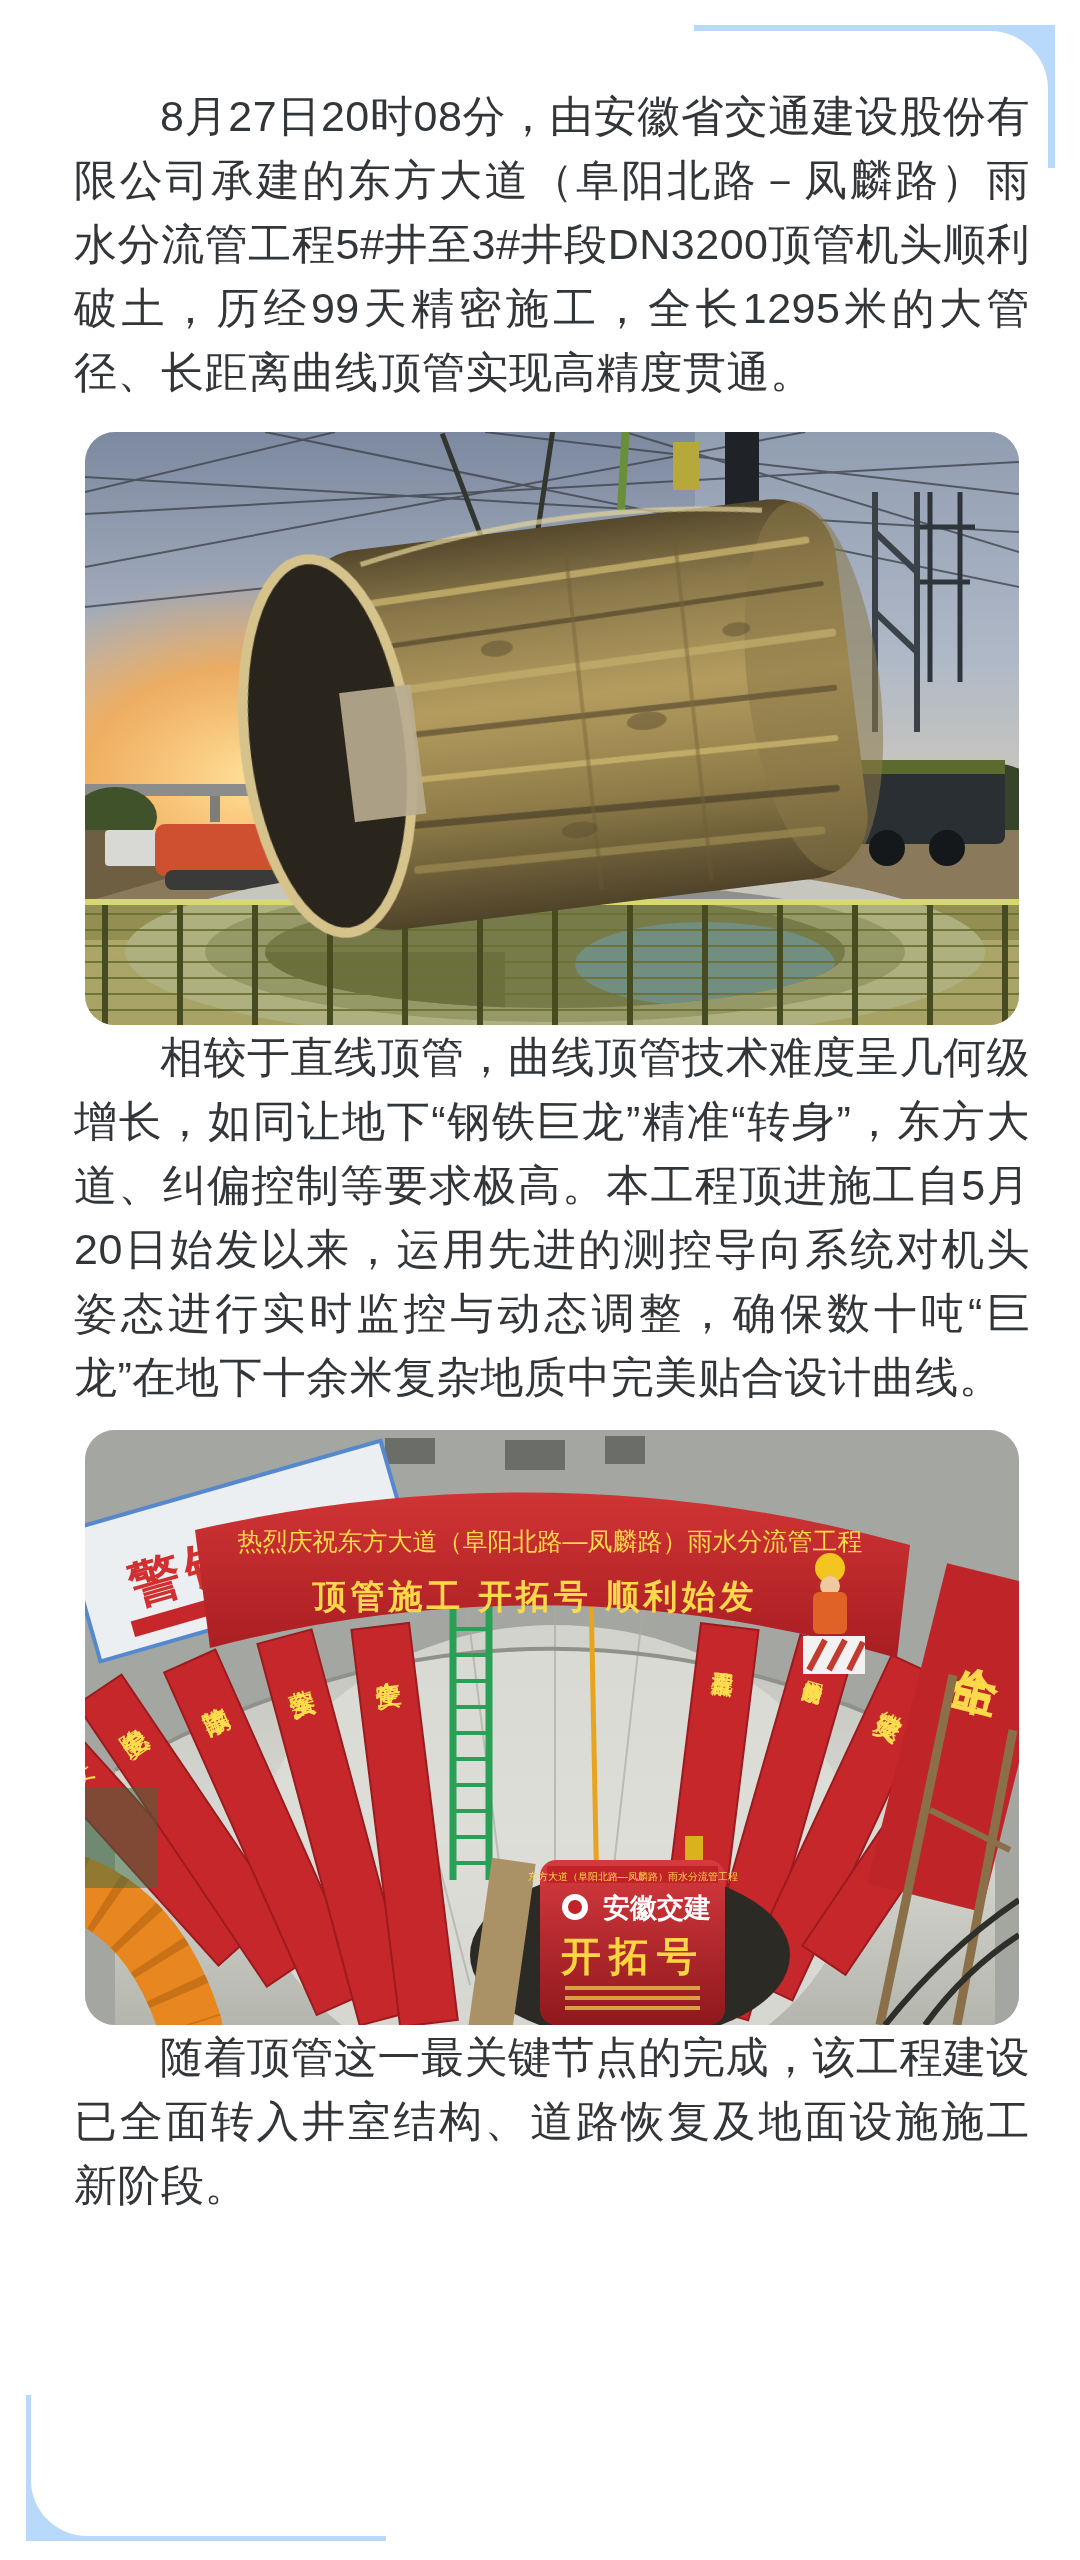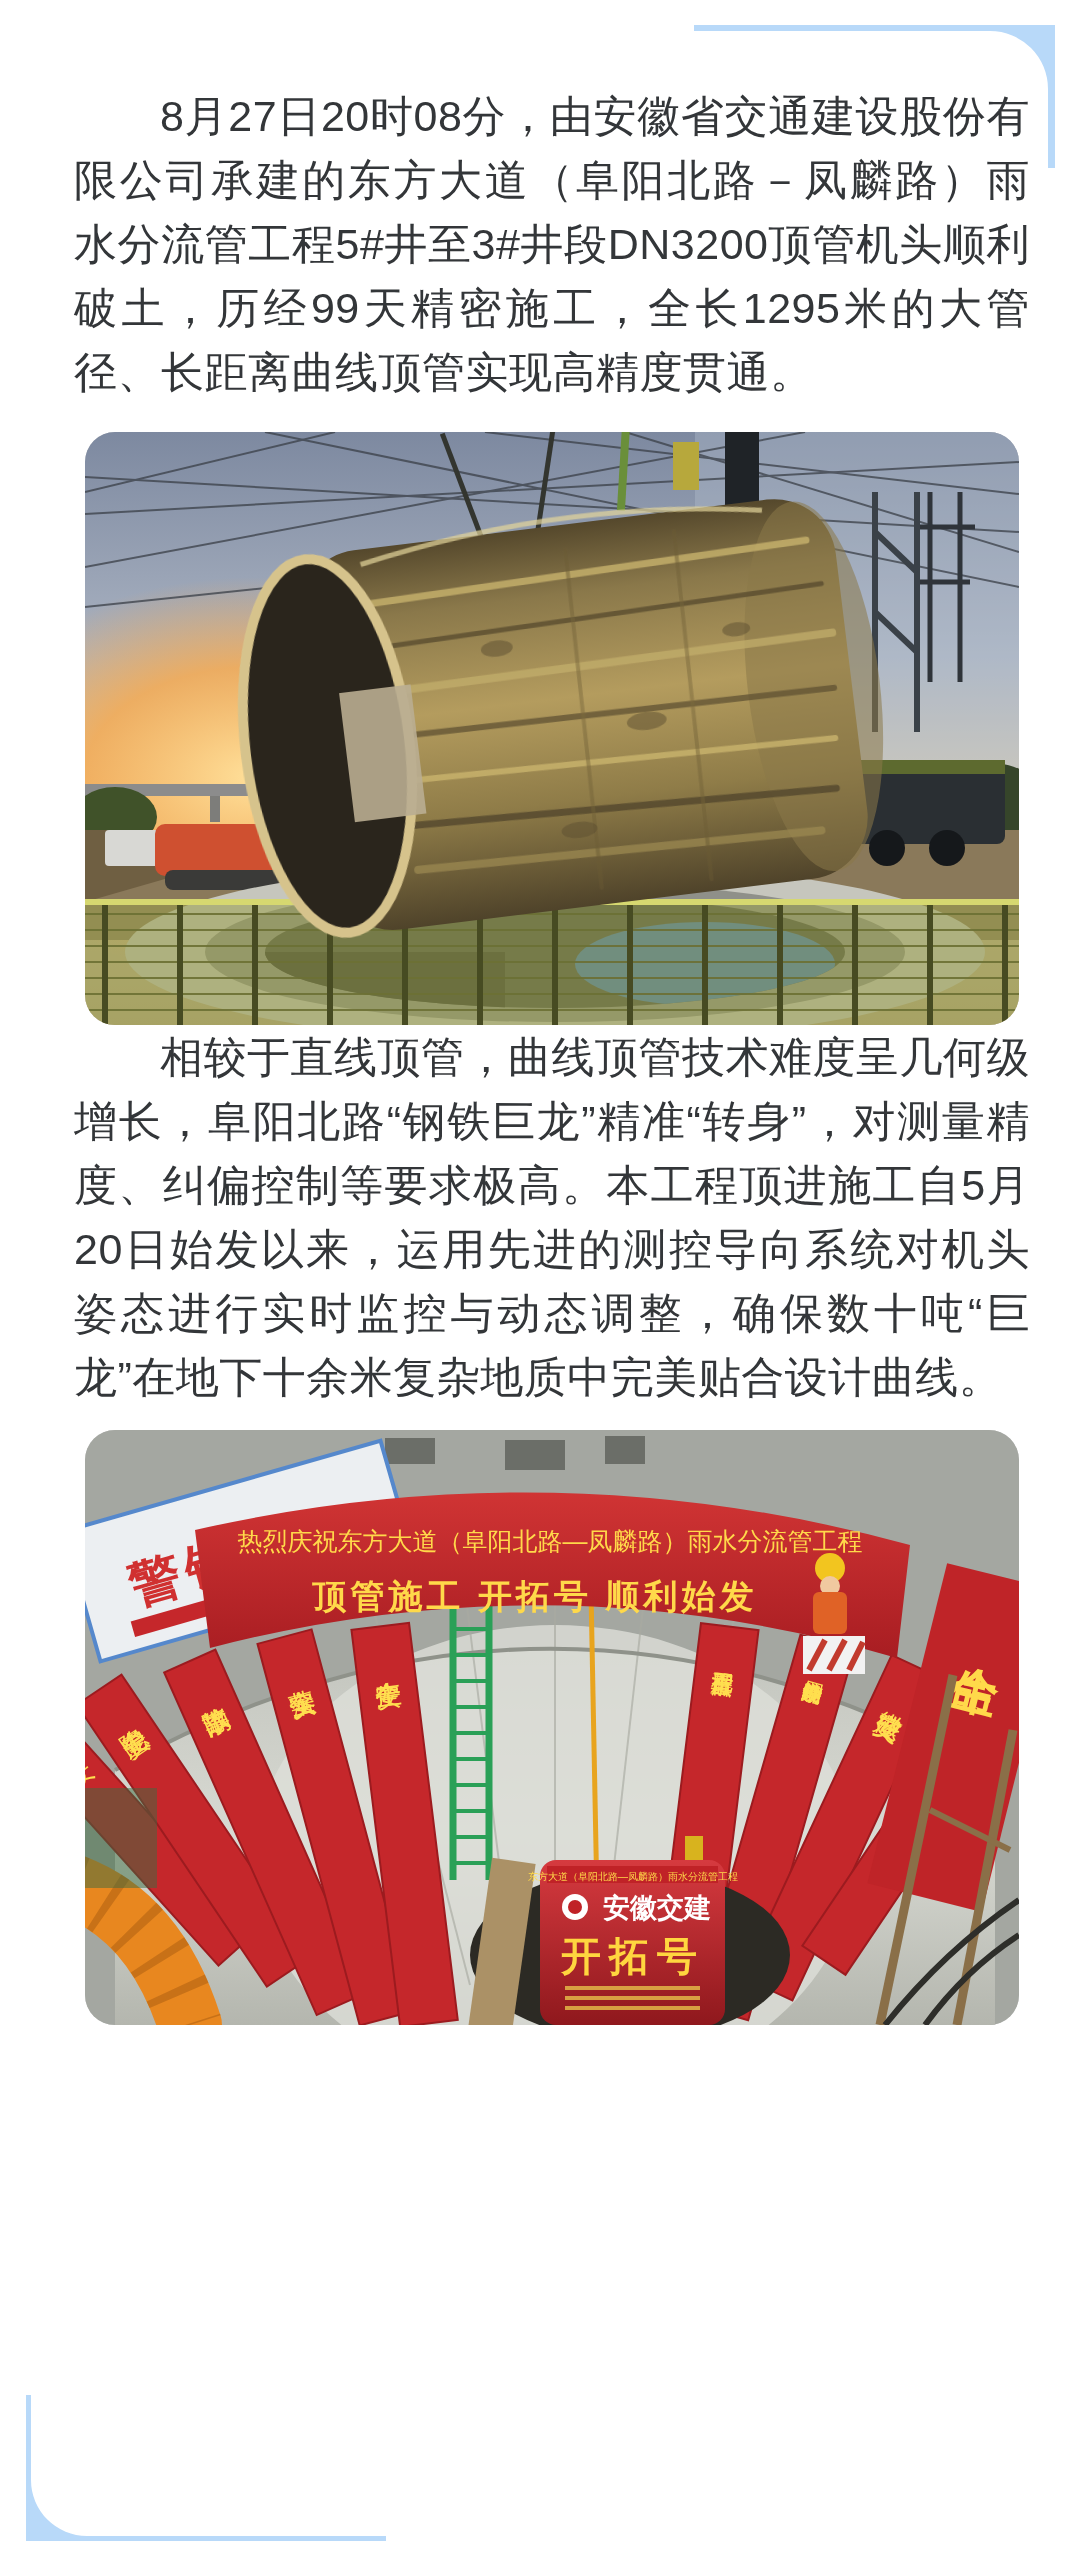--- a/index.html
+++ b/index.html
@@ -215,21 +215,21 @@
         <g fill="#5c4e30" opacity="0.5">
           <ellipse cx="420" cy="210" rx="16" ry="8"></ellipse>
             <ellipse cx="560" cy="300" rx="20" ry="9"></ellipse>
           <ellipse cx="660" cy="220" rx="14" ry="7"></ellipse>
             <ellipse cx="480" cy="400" rx="18" ry="8"></ellipse>
         </g>
       </g>
     </svg>
   </div>
 
-  <p class="para">相较于直线顶管，曲线顶管技术难度呈几何级增长，阜阳北路“钢铁巨龙”精准“转身”，对测量精度、纠偏控制等要求极高。本工程顶进施工自5月20日始发以来，运用先进的测控导向系统对机头姿态进行实时监控与动态调整，确保数十吨“巨龙”在地下十余米复杂地质中完美贴合设计曲线。</p>
+  <p class="para">相较于直线顶管，曲线顶管技术难度呈几何级增长，如同让地下“钢铁巨龙”精准“转身”，东方大道、纠偏控制等要求极高。本工程顶进施工自5月20日始发以来，运用先进的测控导向系统对机头姿态进行实时监控与动态调整，确保数十吨“巨龙”在地下十余米复杂地质中完美贴合设计曲线。</p>
 
   <div class="figure" id="figure2">
     <svg viewBox="0 0 934 595" preserveAspectRatio="none">
       <defs>
         <linearGradient id="wallG" x1="0" y1="0" x2="0" y2="1">
           <stop offset="0" stop-color="#c3c5be"></stop>
           <stop offset="0.5" stop-color="#d8dad3"></stop>
           <stop offset="1" stop-color="#b4b6ae"></stop>
         </linearGradient>
         <linearGradient id="bannerRed" x1="0" y1="0" x2="0" y2="1">
@@ -379,15 +379,16 @@
         <line x1="928" y1="300" x2="872" y2="595" stroke-width="9"></line>
         <line x1="845" y1="380" x2="925" y2="420" stroke-width="6"></line>
       </g>
       <g stroke="#2e2e2a" stroke-width="6" fill="none">
         <path d="M934,470 Q860,520 800,595"></path>
           <path d="M934,505 Q880,540 840,595"></path>
       </g>
     </svg>
   </div>
 
+  <p class="para">随着顶管这一最关键节点的完成，该工程建设已全面转入井室结构、道路恢复及地面设施施工新阶段。</p>
 
 
 </div>
 
 </body></html>

